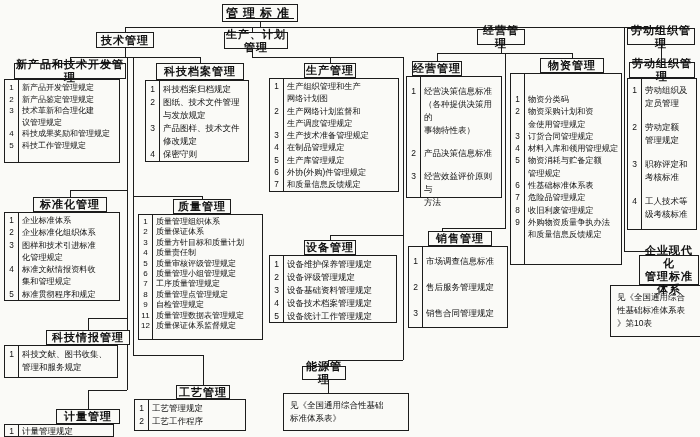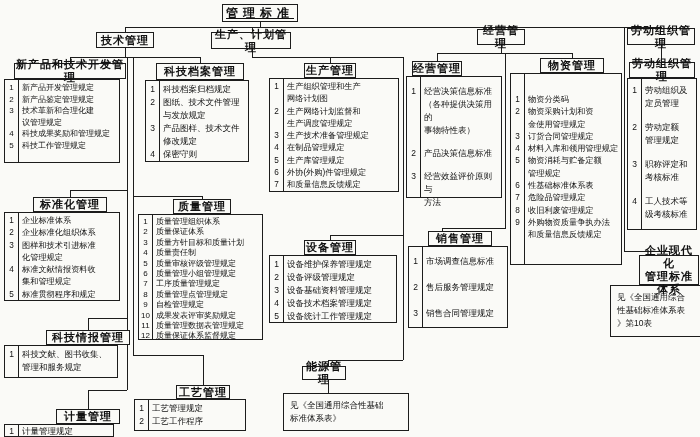--- a/index.html
+++ b/index.html
@@ -54,21 +54,21 @@
          M127,190 H70 V197 M127,318 H88 V330 M127,390 H88 V409
          M133,196 H202 V199 M133,355 H203 V385
          M403,235 H330 V240 M403,360 H328 V366 M328,380 V393
          M501,45 V53 M437,53 H572 M437,53 V61 M572,53 V58
          M505,53 V228 H442 V231
          M661,45 V62" fill="none" stroke="#1c1c1c" stroke-width="1" shape-rendering="crispEdges"></path>
   </svg>
 
   <div class="hdr root" style="left:222px;top:4px;width:76px;height:18px">管理标准</div>
   <div class="hdr" style="left:96px;top:32px;width:58px;height:16px">技术管理</div>
-  <div class="hdr" style="left:211px;top:32px;width:80px;height:17px">生产、计划管理</div>
+  <div class="hdr" style="left:224px;top:32px;width:64px;height:17px">生产、计划管理</div>
   <div class="hdr" style="left:477px;top:29px;width:48px;height:16px">经营管理</div>
   <div class="hdr" style="left:627px;top:28px;width:68px;height:17px">劳动组织管理</div>
 
   <div class="hdr" style="left:14px;top:63px;width:112px;height:16px">新产品和技术开发管理</div>
   <div class="box numbered lh11" style="left:4px;top:79px;width:116px;height:84px">
       <div class="item">
         <span class="num">1</span>
         <span class="txt">新产品开发管理规定</span>
       </div>
       <div class="item">
@@ -185,24 +185,20 @@
         <span class="num">7</span>
         <span class="txt">工序质量管理规定</span>
       </div>
       <div class="item">
         <span class="num">8</span>
         <span class="txt">质量管理点管理规定</span>
       </div>
       <div class="item">
         <span class="num">9</span>
         <span class="txt">自检管理规定</span>
-      </div>
-      <div class="item">
-        <span class="num">10</span>
-        <span class="txt">成果发表评审奖励规定</span>
       </div>
       <div class="item">
         <span class="num">11</span>
         <span class="txt">质量管理数据表管理规定</span>
       </div>
       <div class="item">
         <span class="num">12</span>
         <span class="txt">质量保证体系监督规定</span>
       </div>
     </div>

